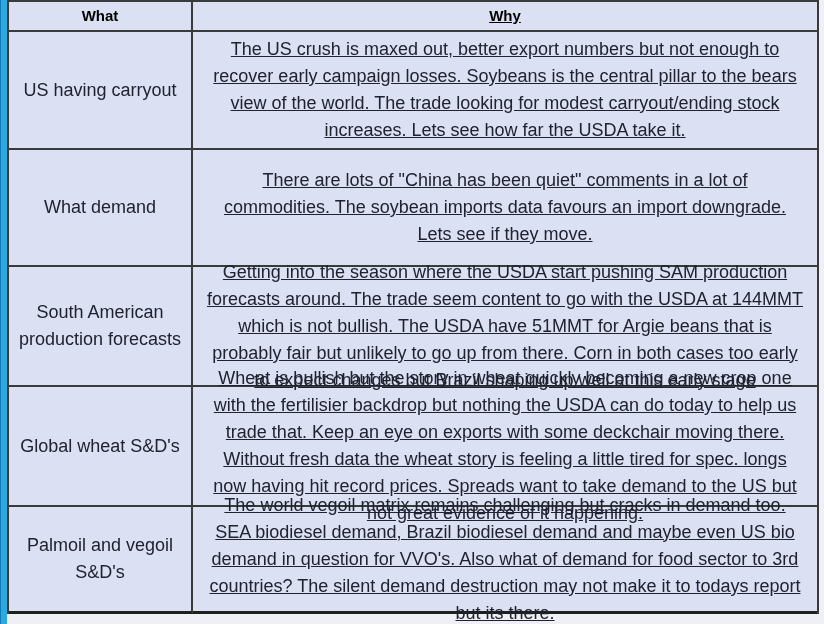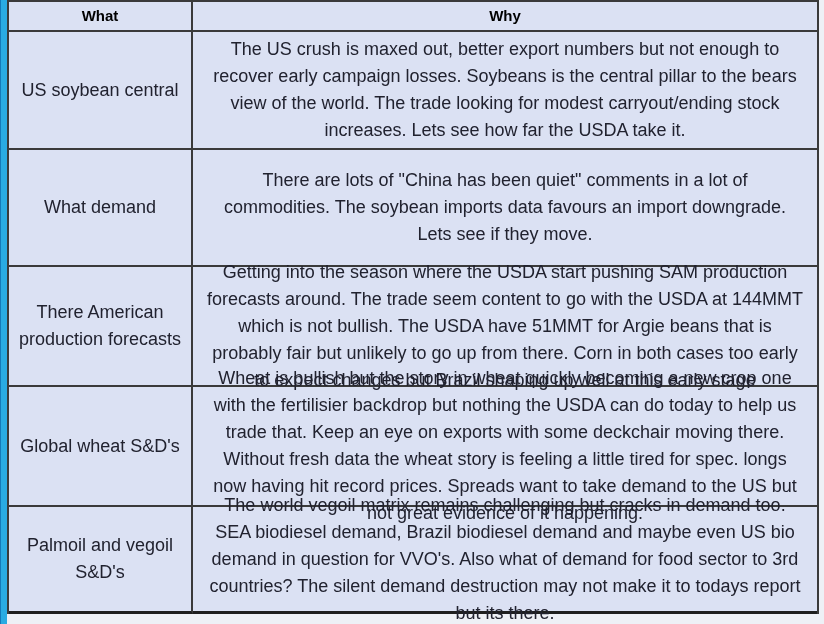--- a/index.html
+++ b/index.html
@@ -45,21 +45,21 @@
   }
   .cell{
     display:flex; align-items:center; justify-content:center;
     text-align:center;
     border-bottom:2px solid var(--border);
     font-size:18px;
     line-height:1.5;
     padding:2px 8px;
   }
   .cell.what{ border-right:2px solid var(--border); }
-  .cell.why{ padding:2px 14px; }
+  .cell.why{ padding:2px 14px;text-decoration:underline; }
   .cell.header{
     font-weight:bold;
     font-size:15px;
     color: var(--header-text);
     padding:0;
   }
   .cell.last{ border-bottom:3px solid var(--border-heavy); }
   .sliver{
     flex:1 1 auto;
     display:grid;
@@ -74,27 +74,27 @@
 <body>
 
 <div class="page">
   <div class="accent-strip"></div>
   <div class="content">
     <div class="grid-table">
 
       <div class="cell what header">What</div>
       <div class="cell why header">Why</div>
 
-      <div class="cell what">US soybean central</div>
+      <div class="cell what">US having carryout</div>
       <div class="cell why">The US crush is maxed out, better export numbers but not enough to recover early campaign losses. Soybeans is the central pillar to the bears view of the world. The trade looking for modest carryout/ending stock increases. Lets see how far the USDA take it.</div>
 
       <div class="cell what">What demand</div>
       <div class="cell why">There are lots of "China has been quiet" comments in a lot of commodities. The soybean imports data favours an import downgrade. Lets see if they move.</div>
 
-      <div class="cell what">There American production forecasts</div>
+      <div class="cell what">South American production forecasts</div>
       <div class="cell why">Getting into the season where the USDA start pushing SAM production forecasts around. The trade seem content to go with the USDA at 144MMT which is not bullish. The USDA have 51MMT for Argie beans that is probably fair but unlikely to go up from there. Corn in both cases too early to expect changes but Brazil shaping up well at this early stage</div>
 
       <div class="cell what">Global wheat S&amp;D's</div>
       <div class="cell why">Wheat is bullish but the story in wheat quickly becoming a new crop one with the fertilisier backdrop but nothing the USDA can do today to help us trade that. Keep an eye on exports with some deckchair moving there. Without fresh data the wheat story is feeling a little tired for spec. longs now having hit record prices. Spreads want to take demand to the US but  not great evidence of it happening.</div>
 
       <div class="cell what last">Palmoil and vegoil S&amp;D's</div>
       <div class="cell why last">The world vegoil matrix remains challenging but cracks in demand too. SEA biodiesel demand, Brazil biodiesel demand and maybe even US bio demand in question for VVO's. Also what of demand for food sector to 3rd countries? The silent demand destruction may not make it to todays report but its there.</div>
 
     </div>
     <div class="sliver">

